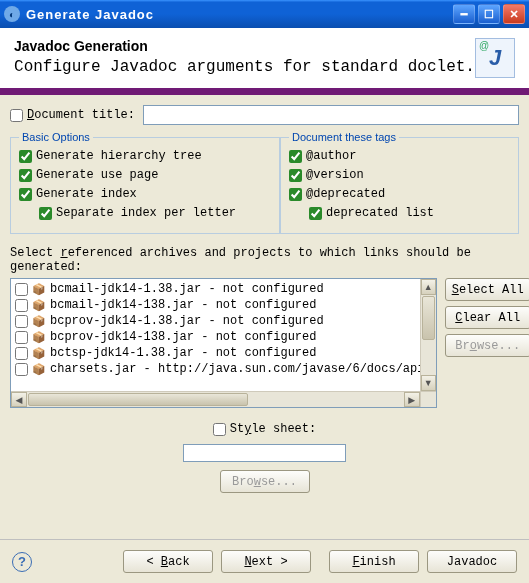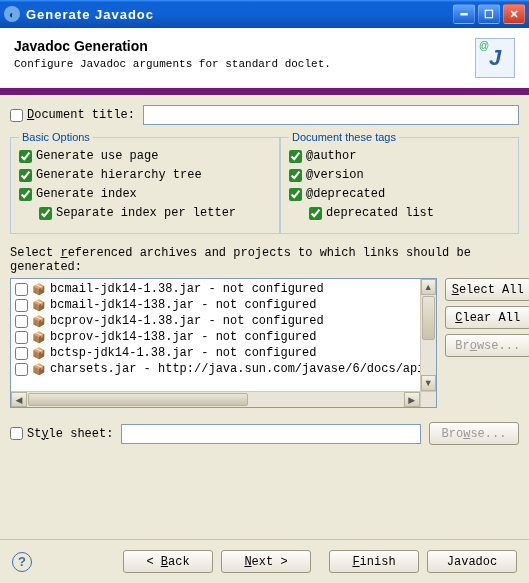--- a/index.html
+++ b/index.html
@@ -42,36 +42,36 @@
   }
   .winbtn.close { background: linear-gradient(to bottom, #f27a6a, #c83a1e); }
   .header {
     background: #fff;
     padding: 10px 14px 10px 14px;
     border-bottom: 7px solid #701a75;
     display: flex; align-items: flex-start;
   }
   .header .htext { flex: 1; }
   .header h1 { margin: 0 0 4px 0; font-size: 14px; font-weight: bold; }
-  .header .desc { font-size: 11px; color: #000; font-family: "Courier New", monospace; }
+  .header .desc { font-size: 16px; color: #000; font-family: "Courier New", monospace; text-align: center; }
   .header .javadoc-icon {
     width: 40px; height: 40px;
     background: #eef4fc;
     border: 1px solid #a3bde0;
     display: flex; align-items: center; justify-content: center;
     font-size: 22px; color: #2a5da8; font-style: italic; font-weight: bold;
     position: relative;
   }
   .header .javadoc-icon::before {
     content: "@"; position: absolute; top: 1px; left: 3px;
     font-size: 10px; color: #3a6; font-style: normal; font-weight: normal;
   }
   .content { padding: 10px 10px 6px 10px; }
   .row { display: flex; align-items: center; margin-bottom: 6px; gap: 8px; }
-  .row.full-gap { margin-top: 6px; }
+  .row.full-gap { margin-top: 6px; flex-direction: column; }
   input[type=text] {
     flex: 1;
     height: 20px;
     border: 1px solid #7f9db9;
     background: #fff;
     padding: 1px 3px;
     font-family: inherit; font-size: 12px;
   }
   .cb { display: inline-flex; align-items: center; gap: 4px; }
   .cb input { margin: 0; width: 13px; height: 13px; accent-color: #2a8a2a;}
@@ -193,25 +193,25 @@
     </label>
     <input type="text" value="" style="">
   </div>
 
   <div class="two-col">
     <fieldset>
       <legend>Basic Options</legend>
       <div class="optlist" id="basic-opts">
           <label class="cb">
             <input type="checkbox" checked="" style="">
+            <span>Generate hierarchy tree</span>
+          </label>
+          <label class="cb">
+            <input type="checkbox" checked="" style="">
             <span>Generate use page</span>
-          </label>
-          <label class="cb">
-            <input type="checkbox" checked="" style="">
-            <span>Generate hierarchy tree</span>
           </label>
           <label class="cb">
             <input type="checkbox" checked="" style="">
             <span>Generate index</span>
           </label>
           <label class="cb indent">
             <input type="checkbox" checked="" style="">
             <span>Separate index per letter</span>
           </label>
         </div>

